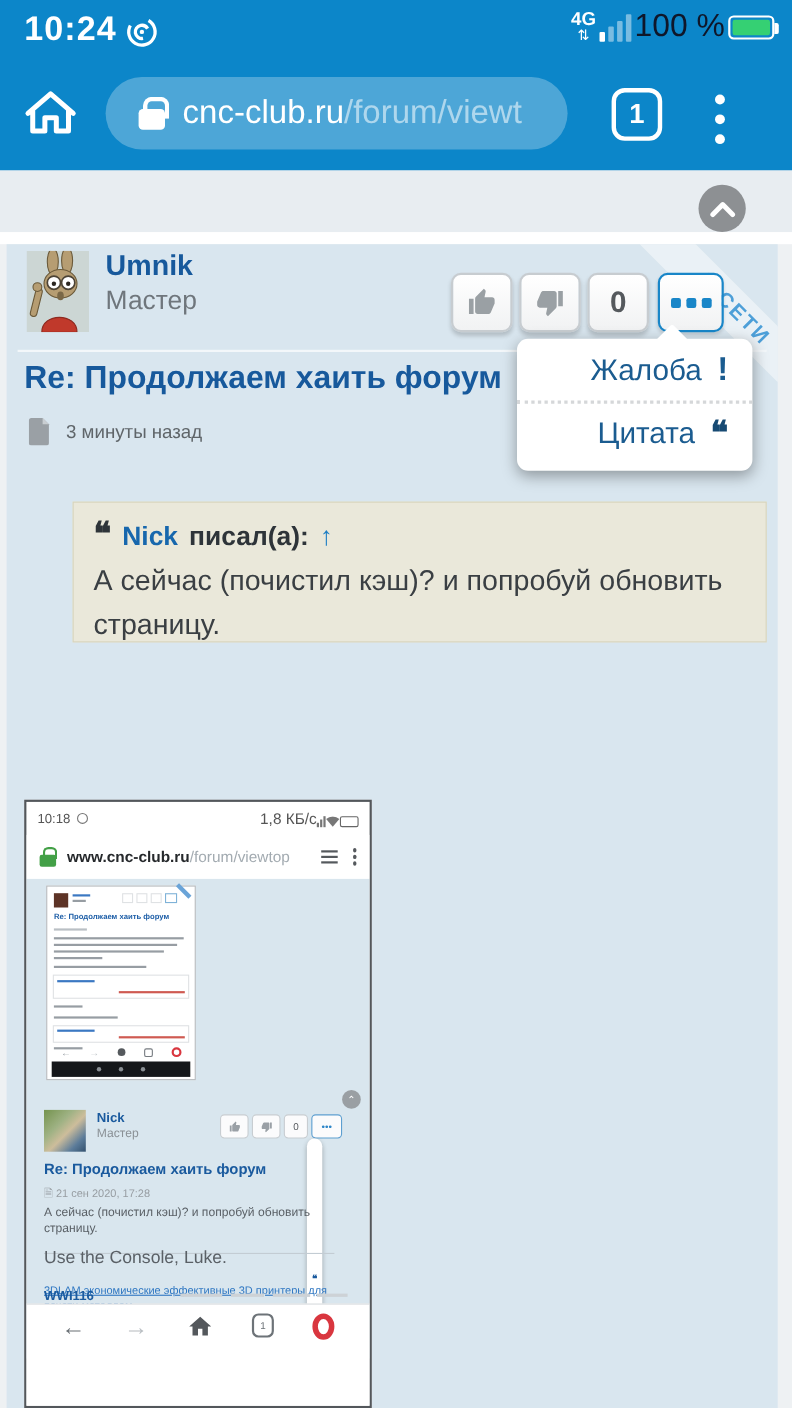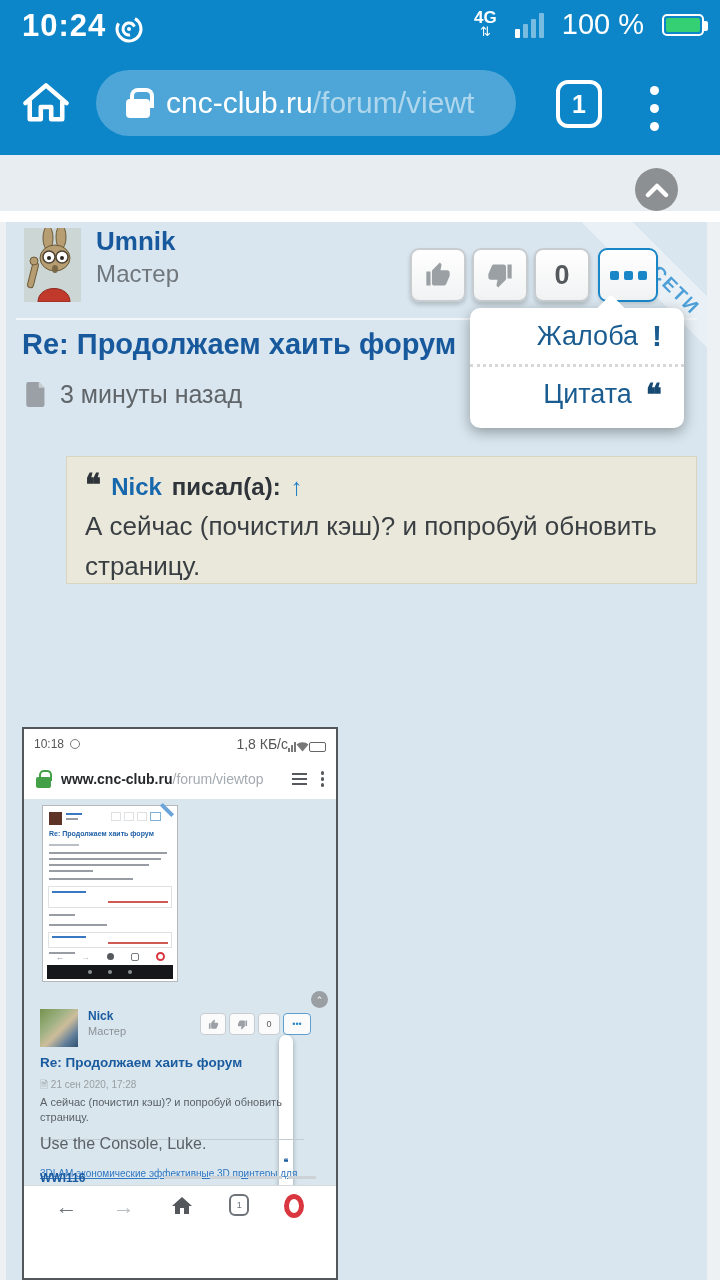--- a/index.html
+++ b/index.html
@@ -5,27 +5,27 @@
   * { margin:0; padding:0; box-sizing:border-box; }
   body { background:#444; font-family:"Liberation Sans", sans-serif; }
   .screen { position:relative; width:720px; height:1280px; overflow:hidden;
             background:#eef1f3; margin:0 auto; font-family:"Liberation Sans", sans-serif; }
   .abs { position:absolute; }
 
   
   .chrome { position:absolute; top:0; left:0; width:720px; height:155px; background:#0c86c9; }
   .time { left:22px; top:8px; color:#fff; font-size:31px; font-weight:700; letter-spacing:1px; }
   .saver { left:112px; top:12px; }
-  .sb-right { right:16px; top:8px; display:flex; align-items:center; gap:18px; }
+  .sb-right { right:16px; top:8px; display:flex; align-items:center; gap:3px; }
   .fourg { color:#fff; font-weight:700; font-size:17px; line-height:14px; text-align:center; }
   .fourg .arr { font-size:13px; font-weight:400; display:block; }
   .sigbars { display:flex; align-items:flex-end; gap:3px; height:26px; }
   .sigbars i { display:block; width:5px; background:rgba(255,255,255,.45); border-radius:1px; }
   .sigbars i.on { background:#fff; }
-  .pct { color:#ffffff; font-size:29px;text-align:center; }
+  .pct { color:#0f172a; font-size:29px;text-align:center; }
   .batt { width:42px; height:22px; border:2px solid #fff; border-radius:5px; position:relative; padding:2px; }
   .batt::after { content:""; position:absolute; right:-6px; top:5px; width:4px; height:10px; background:#fff; border-radius:0 2px 2px 0; }
   .batt i { display:block; width:100%; height:100%; background:#35d073; border-radius:2px; }
 
   .homebtn { left:20px; top:78px; width:52px; height:52px; }
   .urlpill { left:96px; top:70px; width:420px; height:66px; border-radius:33px;
              background:rgba(255,255,255,.27); display:flex; align-items:center; overflow:hidden; padding-left:30px; }
   .lock { width:24px; height:30px; position:relative; margin-right:16px; flex:0 0 auto; }
   .lock::before { content:""; position:absolute; left:4px; top:0; width:16px; height:16px;
                   border:4px solid #fff; border-bottom:none; border-radius:8px 8px 0 0; }
@@ -59,21 +59,21 @@
           background:linear-gradient(#ffffff,#f1f2f3); box-shadow:0 3px 4px rgba(0,0,0,.18);
           display:flex; align-items:center; justify-content:center; }
   .vbtn.count { color:#55595d; font-size:27px; font-weight:700; }
   .vbtn.more { border-color:#1986c8; box-shadow:0 2px 3px rgba(0,0,0,.12); }
   .dots3 { display:flex; gap:5px; }
   .dots3 i { width:9px; height:9px; border-radius:2px; background:#1986c8; }
 
   .hdiv { left:10px; top:96px; width:681px; height:2px; background:#f3f7fa; }
 
   .ptitle { left:16px; top:106px; font-size:29px; font-weight:700; color:#17599c; }
-  .ptime { left:20px; top:158px; display:flex; align-items:center; gap:13px; color:#5f6569; font-size:25px; }
+  .ptime { left:20px; top:158px; display:flex; align-items:center; gap:13px; color:#5f6569; font-size:17px; }
 
   .quote { left:60px; top:234px; width:631px; height:128px; background:#eae8da; border:1px solid #d8d4bd; padding:10px 18px; }
   .qhead { display:flex; align-items:baseline; gap:10px; font-size:24px; font-weight:700; color:#2e3439; }
   .qmark { font-size:30px; color:#2e3439; font-weight:700; }
   .qauthor { color:#1767ad; }
   .qarrow { color:#1d7ec4; font-size:24px; }
   .qtext { margin-top:4px; font-size:26px; color:#3a3f43; line-height:40px; }
 
   .pbody { left:16px; top:385px; font-size:26px; color:#3a3f43; line-height:43px; }
 

